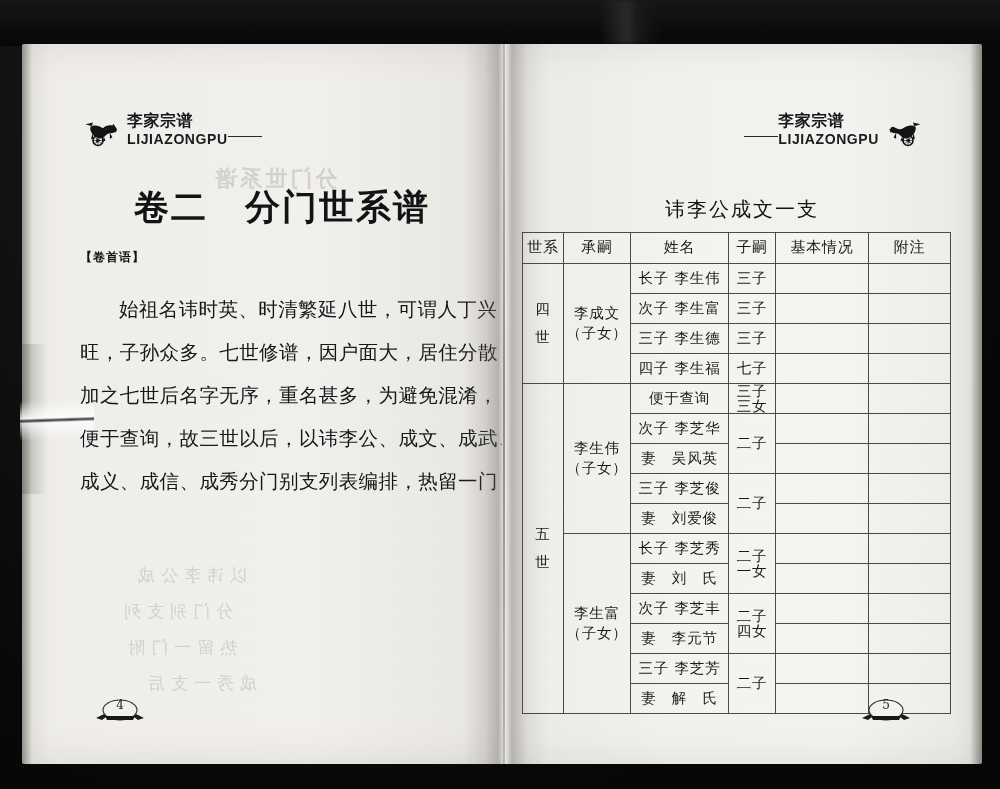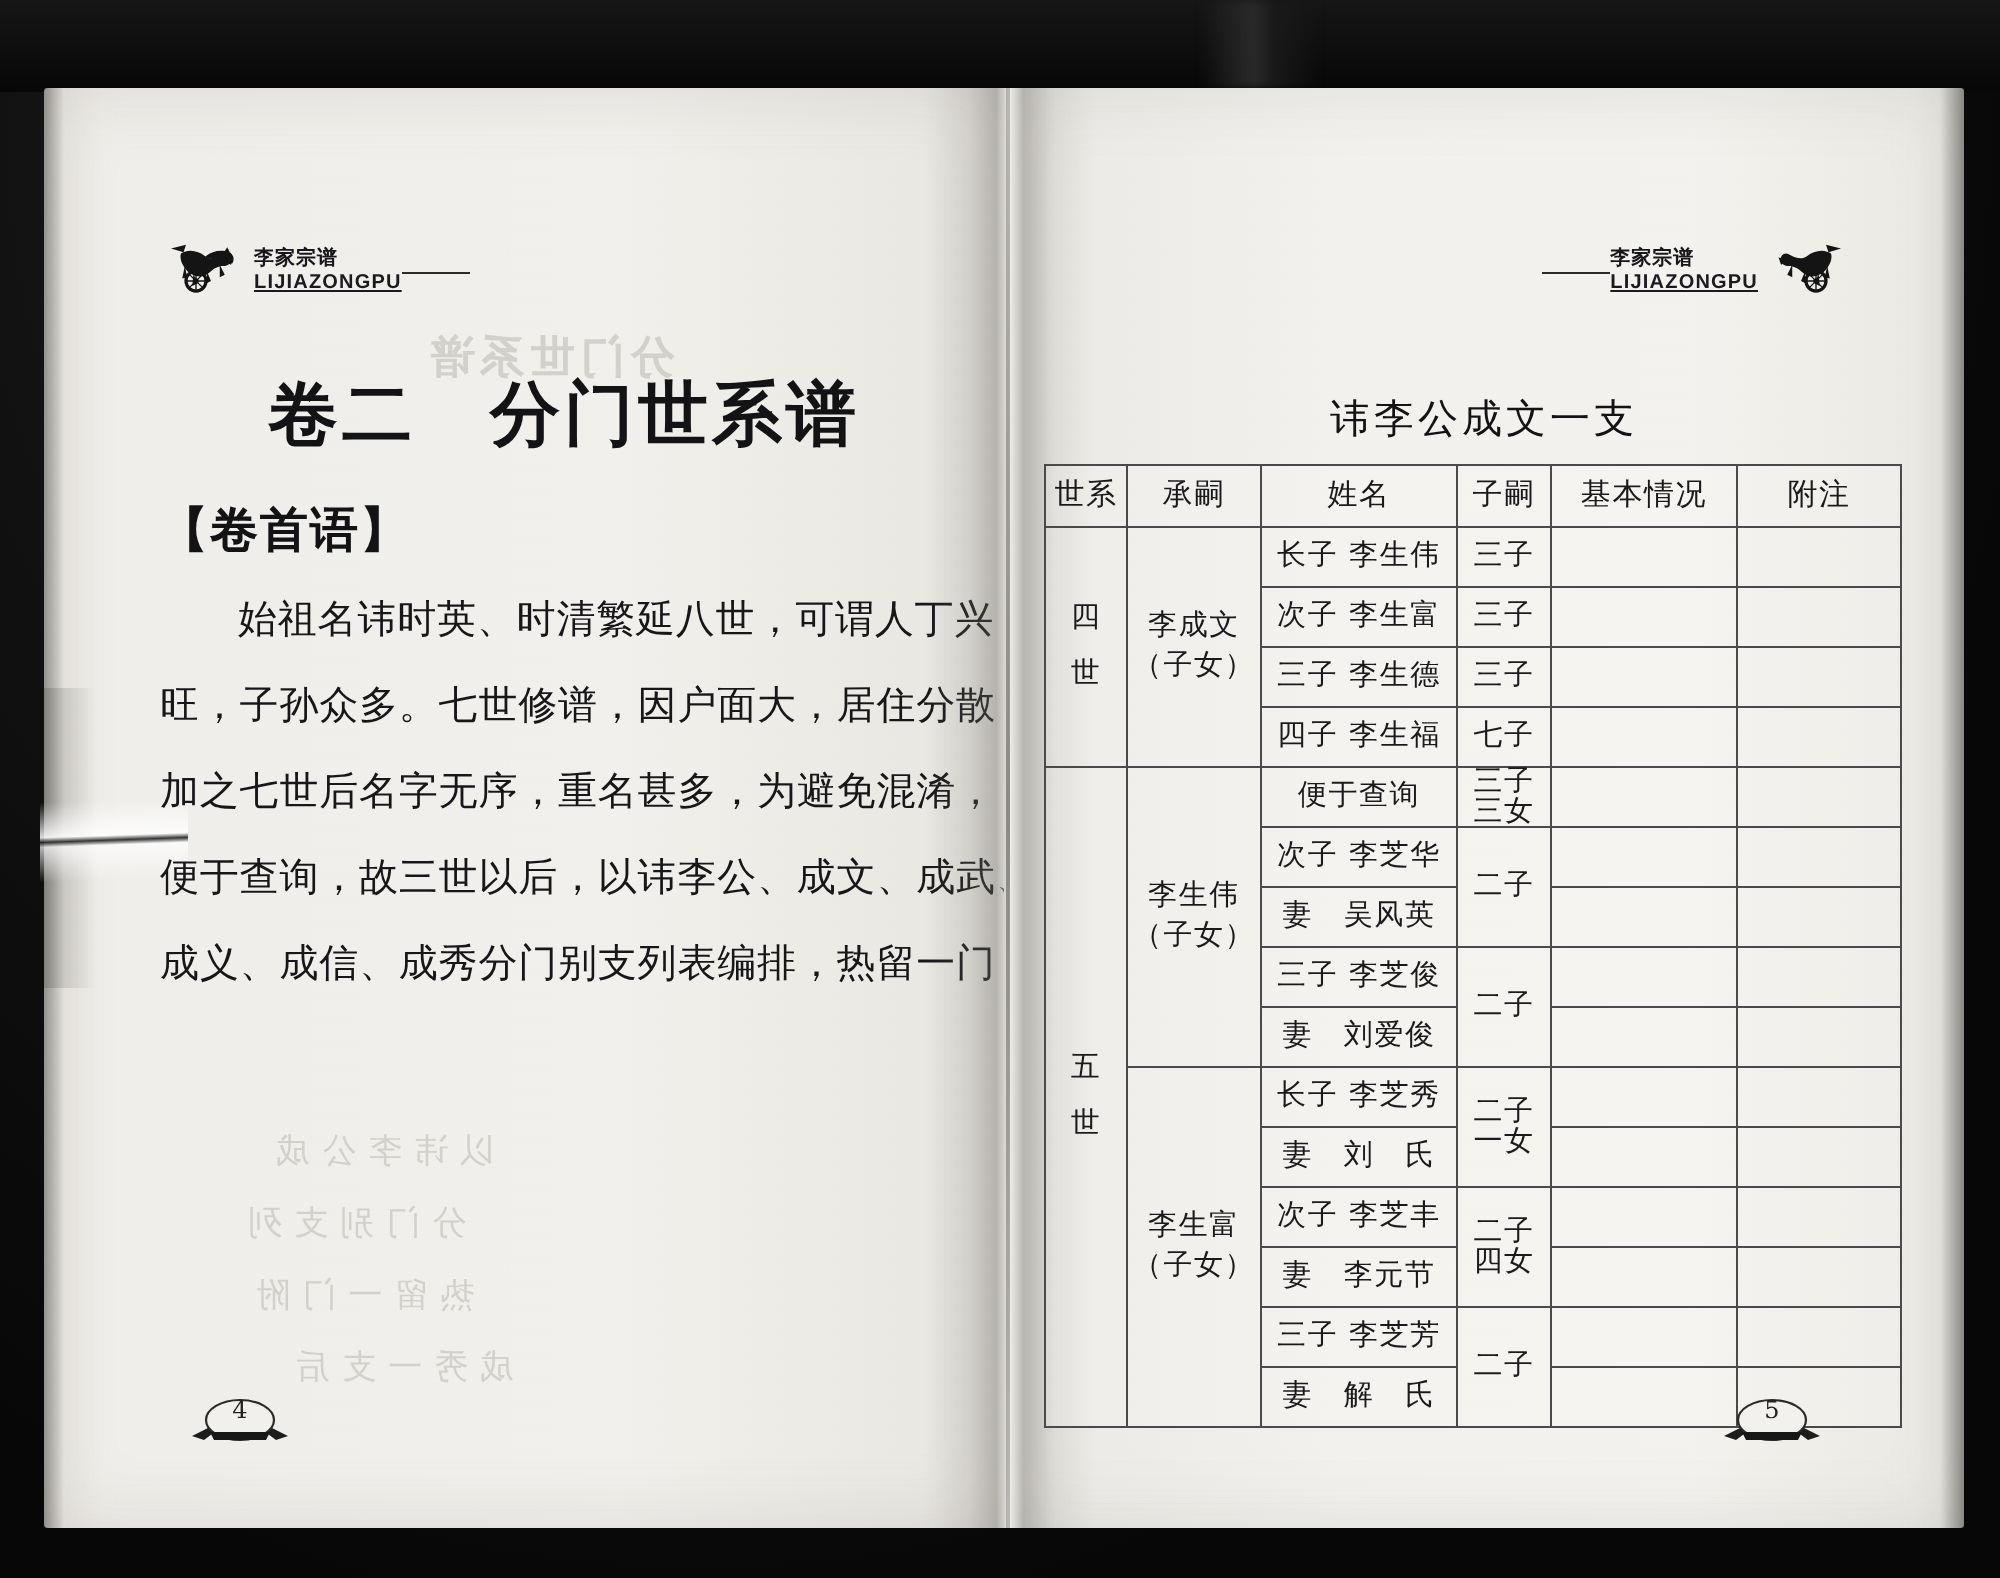--- a/index.html
+++ b/index.html
@@ -114,30 +114,29 @@
   .runhead {
     position: absolute;
     display: flex; align-items: flex-end; gap: 5px;
     height: 34px;
   }
   .runhead-left  { left: 62px;  top: 70px; }
   .runhead-right { right: 60px; top: 70px; flex-direction: row-reverse; }
   .brand-block { position: relative; }
   .brand-cn {
     font-family: "DejaVu Sans", "Liberation Sans", sans-serif;
-    font-size: 10px; font-weight: 700; color: #17161a;
+    font-size: 16px; font-weight: 700; color: #17161a;
     letter-spacing: .5px; line-height: 1.05;
     white-space: nowrap;
   }
   .brand-en {
     font-family: "Liberation Sans", "DejaVu Sans", sans-serif;
-    font-size: 10px; font-weight: 700; color: #1b1a1e;
+    font-size: 14px; font-weight: 700; color: #1b1a1e;
     letter-spacing: .6px; line-height: 1.2; margin-top: 1px;
     white-space: nowrap;
-    text-decoration: underline;
   }
   .brand-rule {
     position: absolute; height: 1px; background: #2a2a2a;
     bottom: 11px; width: 34px;
   }
   .runhead-left  .brand-rule { right: -34px; }
   .runhead-right .brand-rule { left: -34px; }
   .carriage { width: 38px; height: 30px; display: block; }
   .runhead-right .carriage { transform: scaleX(-1); }
 
@@ -146,21 +145,21 @@
     position: absolute; left: 60px; top: 140px; width: 400px;
     text-align: center;
     font-family: "DejaVu Serif", "Liberation Serif", serif;
     font-size: 35px; font-weight: 700; color: #131316;
     letter-spacing: 2px;
     white-space: pre;
   }
   .preface-label {
     position: absolute; left: 58px; top: 205px;
     font-family: Liberation Mono, monospace;
-    font-size: 24px; font-weight: 700; color: #131316;
+    font-size: 12px; font-weight: 700; color: #131316;
     letter-spacing: 1px;
   }
   .body-text {
     position: absolute; left: 58px; top: 244px; width: 400px;
     font-family: "DejaVu Serif", "Liberation Serif", serif;
     font-size: 19.5px; color: #17171a;
     line-height: 43px;
     letter-spacing: .4px;
   }
   .body-text p { margin: 0; white-space: nowrap; }

